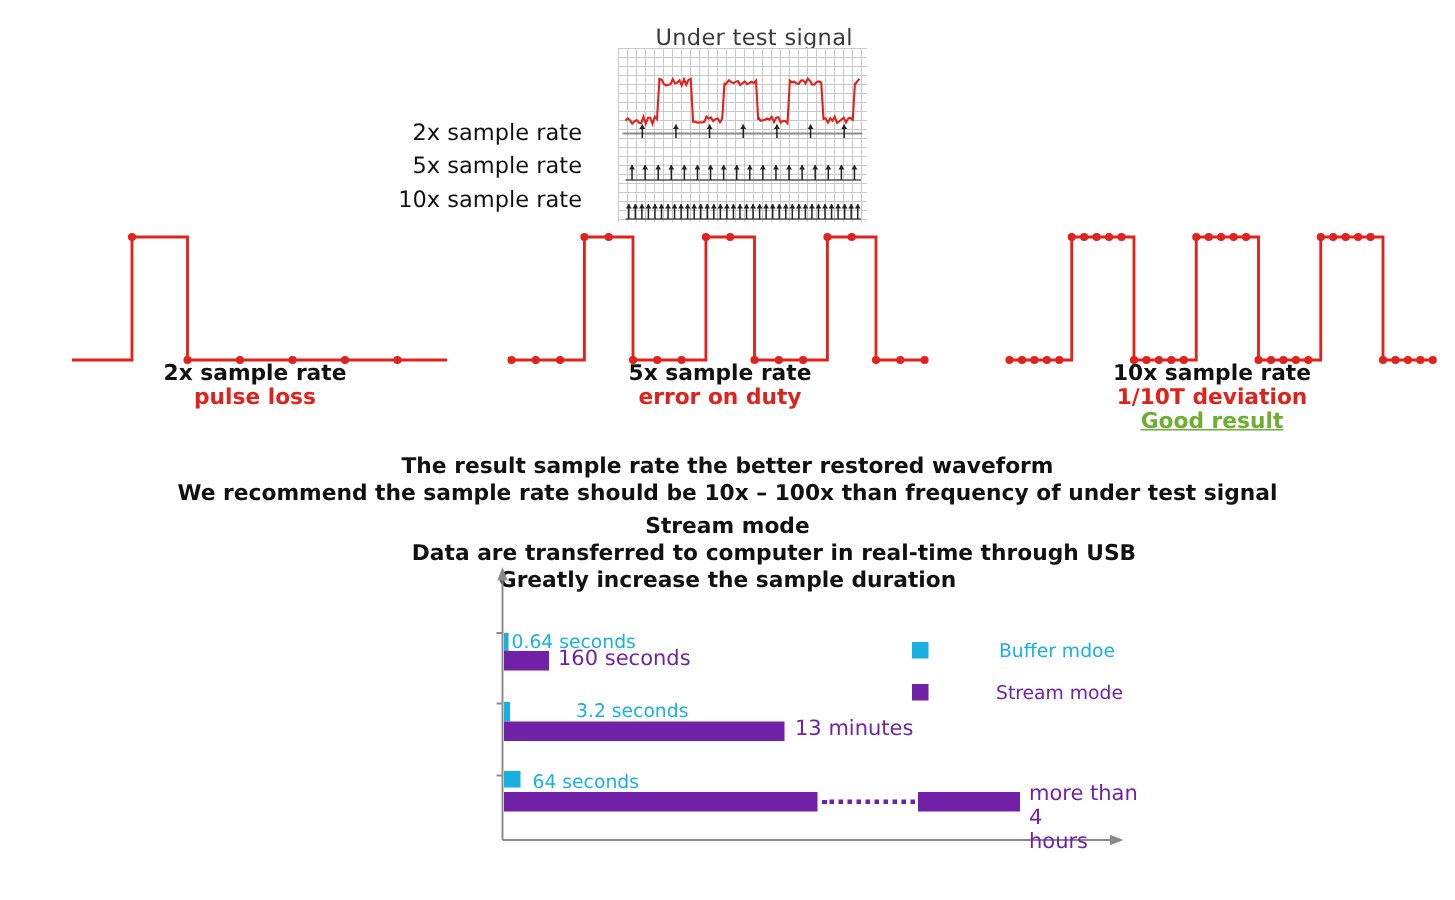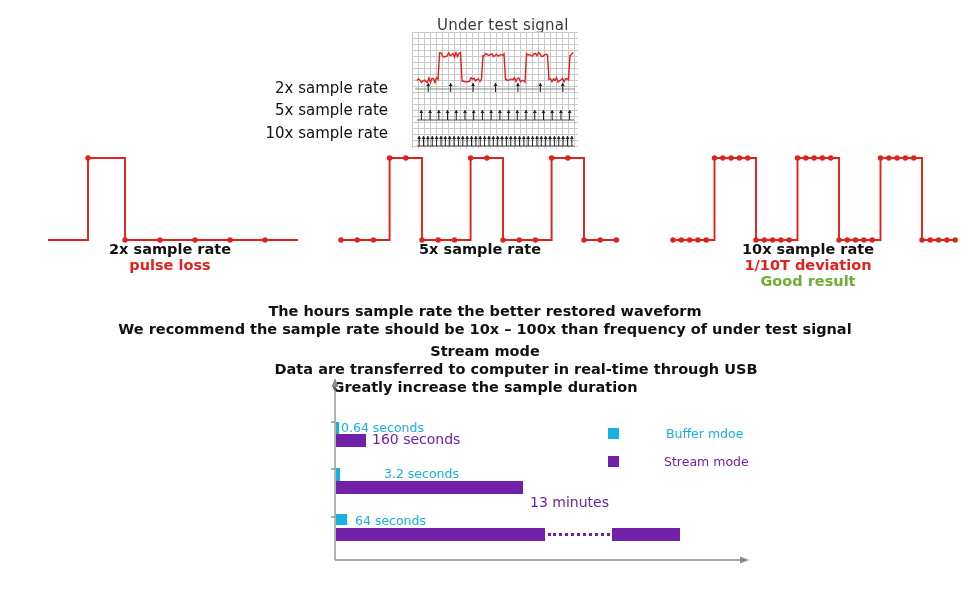--- a/index.html
+++ b/index.html
@@ -44,21 +44,21 @@
   }
 
   
   #wave-row { left: 0; top: 140px; width: 970px; height: 160px; }
 
   .wave-cap {
     text-align: center; white-space: nowrap;
   }
   .cap-rate  { font-size: 14.5px; font-weight: bold; color: #111; }
   .cap-red   { font-size: 14.5px; font-weight: bold; color: #e0221c; }
-  .cap-green { font-size: 14.5px; font-weight: bold; color: #6eae32; }
+  .cap-green { font-size: 14.5px; font-weight: bold; color: #6eae32; text-decoration: underline; }
 
   #cap-a { left: 30px;  top: 101px; width: 280px; }
   #cap-b { left: 340px; top: 101px; width: 280px; }
   #cap-c { left: 668px; top: 101px; width: 280px; }
 
   
   .mid-line {
     width: 970px; text-align: center; white-space: nowrap;
     font-size: 14.5px; font-weight: bold; color: #111;
   }
@@ -322,30 +322,31 @@
       </g>
   </svg>
 
   <div class="abs wave-cap" id="cap-a">
     <div class="cap-rate">2x sample rate</div>
     <div class="cap-red">pulse loss</div>
   </div>
 
   <div class="abs wave-cap" id="cap-b">
     <div class="cap-rate">5x sample rate</div>
+    <div class="cap-red">error on duty</div>
   </div>
 
   <div class="abs wave-cap" id="cap-c">
     <div class="cap-rate">10x sample rate</div>
     <div class="cap-red">1/10T deviation</div>
     <div class="cap-green">Good result</div>
   </div>
 </div>
 
-<div class="abs mid-line" id="mid-1">The hours sample rate the better restored waveform</div>
+<div class="abs mid-line" id="mid-1">The result sample rate the better restored waveform</div>
 <div class="abs mid-line" id="mid-2">We recommend the sample rate should be 10x – 100x than frequency of under test signal</div>
 <div class="abs mid-line" id="mid-3">Stream mode</div>
 <div class="abs mid-line" id="mid-4">Data are transferred to computer in real-time through USB</div>
 <div class="abs mid-line" id="mid-5">Greatly increase the sample duration</div>
 
 <div class="abs" id="chart">
 
   <svg class="abs" style="left:0px; top:-15px;" width="970" height="215">
 
     <line x1="335" y1="10" x2="335" y2="185" stroke="#8a8a8a" stroke-width="1.3"></line>
@@ -362,28 +363,32 @@
   <div class="abs bar-buffer" style="left:336px; top:32px; width:3px; height:13px;"></div>
   <div class="abs val-buffer" style="left:341px; top:30px;">0.64 seconds</div>
 
   <div class="abs bar-stream" style="left:336px; top:44px; width:30px;"></div>
   <div class="abs val-stream" style="left:372px; top:41px;">160 seconds</div>
 
   <div class="abs bar-buffer" style="left:336px; top:78px; width:4px; height:13px;"></div>
   <div class="abs val-buffer" style="left:344px; top:76px;margin-left:40px;">3.2 seconds</div>
 
   <div class="abs bar-stream" style="left:336px; top:91px; width:187px;"></div>
-  <div class="abs val-stream" style="left:530px; top:88px;margin-top:16px;">13 minutes</div>
+  <div class="abs val-stream" style="left:530px; top:88px;">13 minutes</div>
 
   <div class="abs bar-buffer" style="left:336px; top:124px; width:11px; height:11px;"></div>
   <div class="abs val-buffer" style="left:355px; top:123px;">64 seconds</div>
 
   <div class="abs bar-stream" style="left:336px; top:138px; width:209px;"></div>
   <div class="abs dots-break" style="left:548px; top:143px; width:62px;"></div>
   <div class="abs bar-stream" style="left:612px; top:138px; width:68px;"></div>
+  <div class="abs val-stream" style="left:686px; top:131px; text-align:left; white-space:normal; width:84px; line-height:16px;">
+    <div>more than 4</div>
+    <div>hours</div>
+  </div>
 
   <div class="abs" style="left:608px; top:36px; display:flex; align-items:center; gap:7px;">
     <span class="legend-swatch" style="background:#17b0e0;"></span>
     <span class="legend-text" style="color:#17b0e0;">Buffer mdoe</span>
   </div>
   <div class="abs" style="left:608px; top:64px; display:flex; align-items:center; gap:5px;">
     <span class="legend-swatch" style="background:#7021a8;"></span>
     <span class="legend-text" style="color:#7021a8;">Stream mode</span>
   </div>
 

